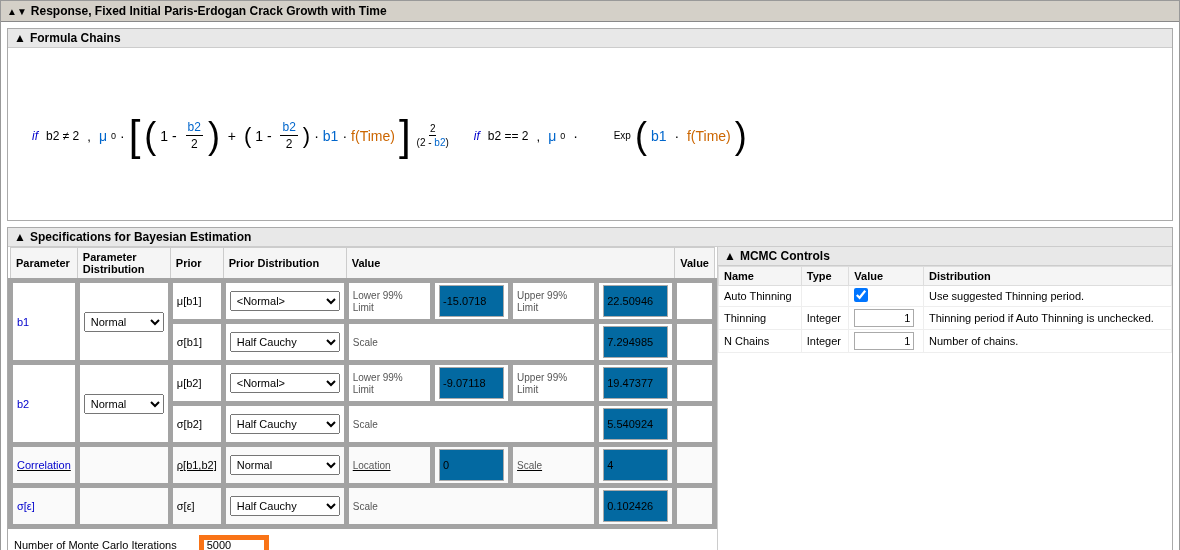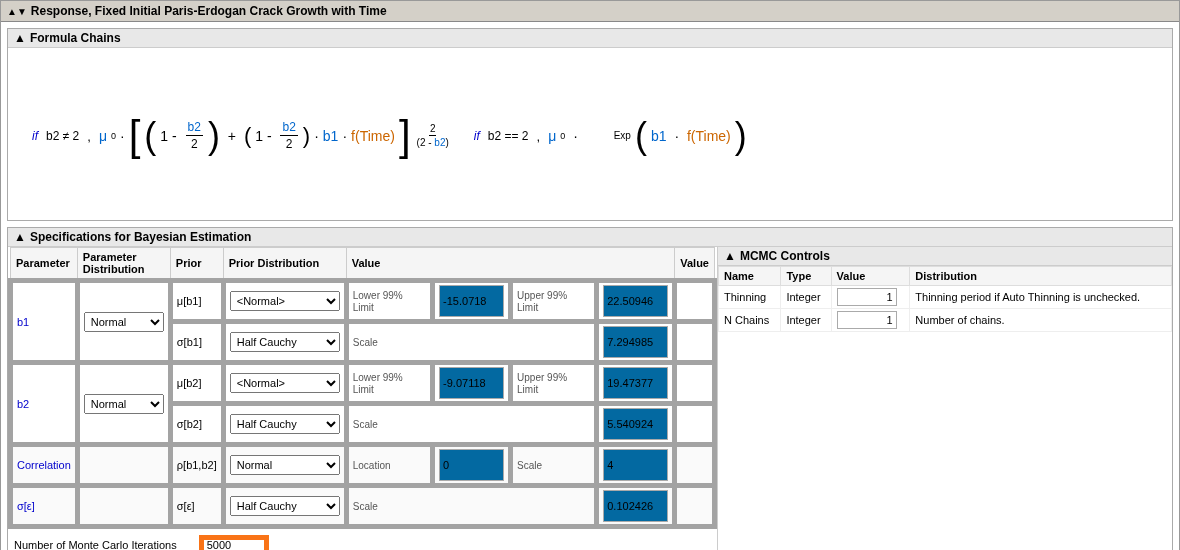--- a/index.html
+++ b/index.html
@@ -255,21 +255,21 @@
 
     .limit-label {
       font-size: 10px;
       color: #555;
     }
 
     .row-divider td {
       border-top: 2px solid #ccc;
     }
 
-    .correlation-row { background: #fafafa; }
+    .correlation-row { background: #fafafa; text-decoration: underline; }
 
     .sigma-row { background: #fafafa; }
 
     
     .inline-frac {
       display: inline-flex;
       flex-direction: column;
       align-items: center;
       font-size: 12px;
       vertical-align: middle;
@@ -547,20 +547,28 @@
           <thead>
             <tr>
               <th>Name</th>
               <th>Type</th>
               <th>Value</th>
               <th>Distribution</th>
             </tr>
           </thead>
           <tbody>
             <tr>
+              <td>Auto Thinning</td>
+              <td></td>
+              <td>
+                <input type="checkbox" checked="" style="">
+              </td>
+              <td>Use suggested Thinning period.</td>
+            </tr>
+            <tr>
               <td>Thinning</td>
               <td>Integer</td>
               <td>
                 <input type="text" value="1" style="text-align: right; width: 60px;">
               </td>
               <td>Thinning period if Auto Thinning is unchecked.</td>
             </tr>
             <tr>
               <td>N Chains</td>
               <td>Integer</td>

